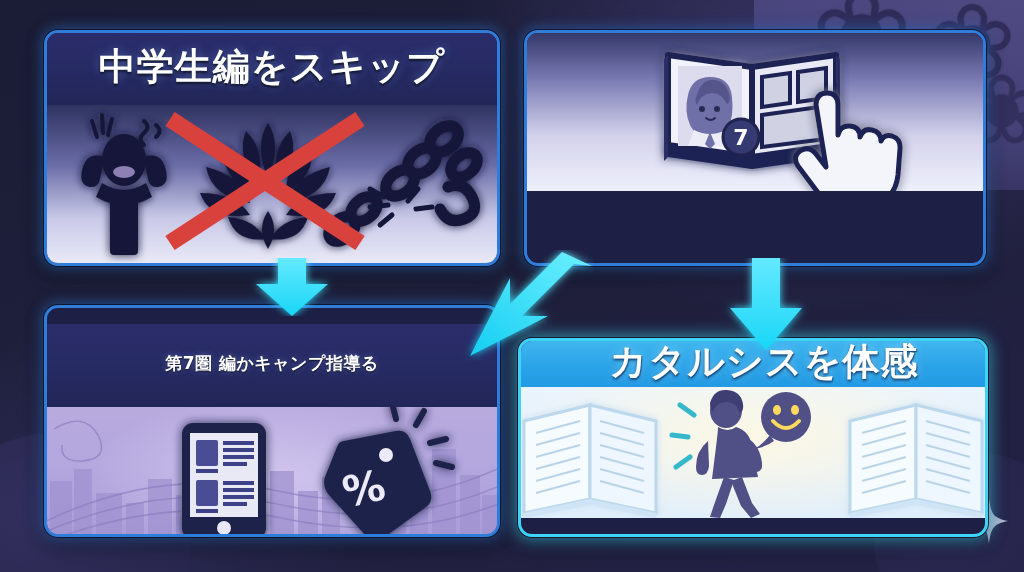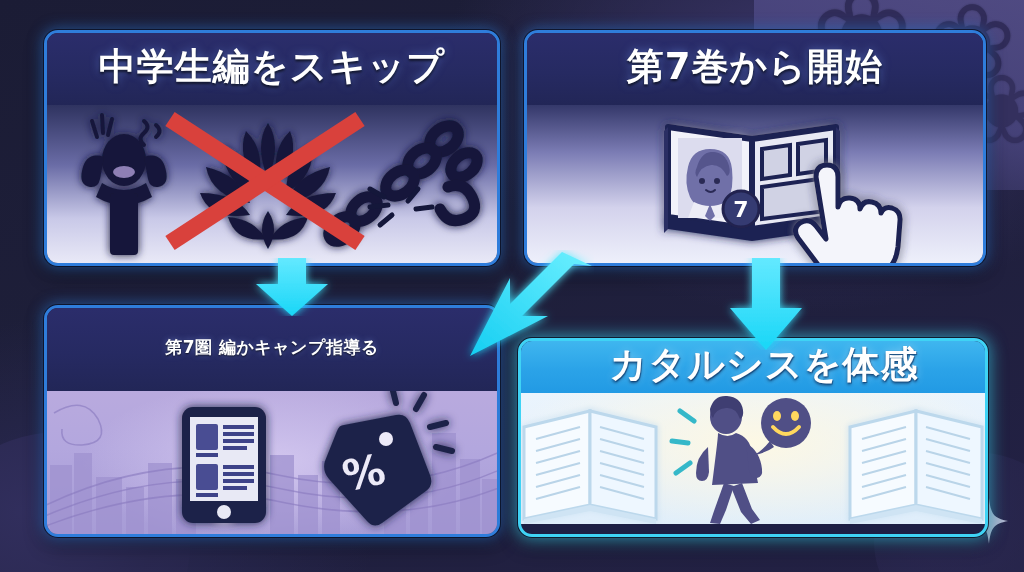--- a/index.html
+++ b/index.html
@@ -148,23 +148,23 @@
   
   #card-skip        { left: 44px;  top: 30px;  width: 456px; height: 236px; }
   #card-start       { left: 524px; top: 30px;  width: 462px; height: 236px; }
   #card-campaign    { left: 44px;  top: 305px; width: 456px; height: 232px; }
   #card-catharsis   { left: 518px; top: 338px; width: 470px; height: 199px; }
 
   #card-skip       .card-header { height: 72px; }
   #card-skip       .card-art    { height: 158px; }
   #card-start      .card-header { height: 72px; }
   #card-start      .card-art    { height: 158px; }
-  #card-campaign   .card-header { height: 83px; gap: 1px; }
+  #card-campaign   .card-header { height: 83px; gap: 1px; margin-top: 16px; }
   #card-campaign   .card-art    { height: 143px; }
-  #card-catharsis  .card-header { height: 52px; padding-left: 32px; }
+  #card-catharsis  .card-header { height: 46px; padding-left: 32px; }
   #card-catharsis  .card-art    { height: 131px; }
 
   
   .arrow { position: absolute; pointer-events: none; }
   #arrow-skip-to-campaign  { left: 240px; top: 258px; width: 104px; height: 58px; }
   #arrow-start-to-campaign { left: 462px; top: 250px; width: 132px; height: 112px; }
   #arrow-start-to-catharsis{ left: 714px; top: 258px; width: 104px; height: 92px; }
 </style>
 </head>
 <body>
@@ -244,23 +244,20 @@
 
         <g stroke="#d9413c" stroke-width="17" stroke-linecap="butt">
           <line x1="126" y1="14" x2="316" y2="138"></line>
           <line x1="316" y1="14" x2="126" y2="138"></line>
         </g>
       </svg>
     </div>
   </div>
 
   <div class="card" id="card-start">
-    <div class="card-header">
-      <div class="card-title">第7巻から開始</div>
-    </div>
     <div class="card-art art-light2">
       <svg class="art-svg" viewBox="0 0 462 158" preserveAspectRatio="xMidYMid slice">
         <defs>
           <filter id="glowB" x="-30%" y="-30%" width="160%" height="160%">
             <feGaussianBlur stdDeviation="5" result="b"></feGaussianBlur>
             <feMerge>
                 <feMergeNode in="b"></feMergeNode>
                 <feMergeNode in="SourceGraphic"></feMergeNode>
               </feMerge>
           </filter>

